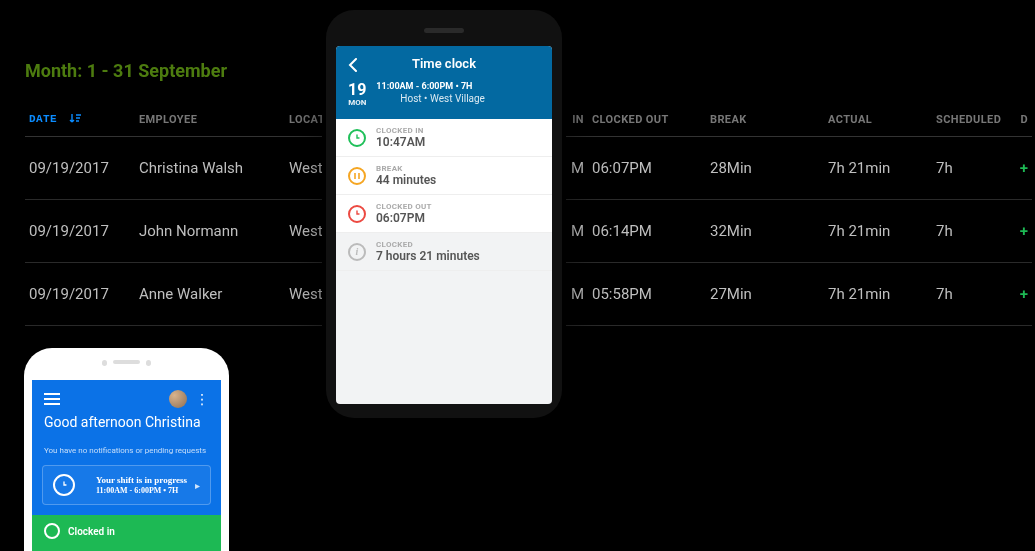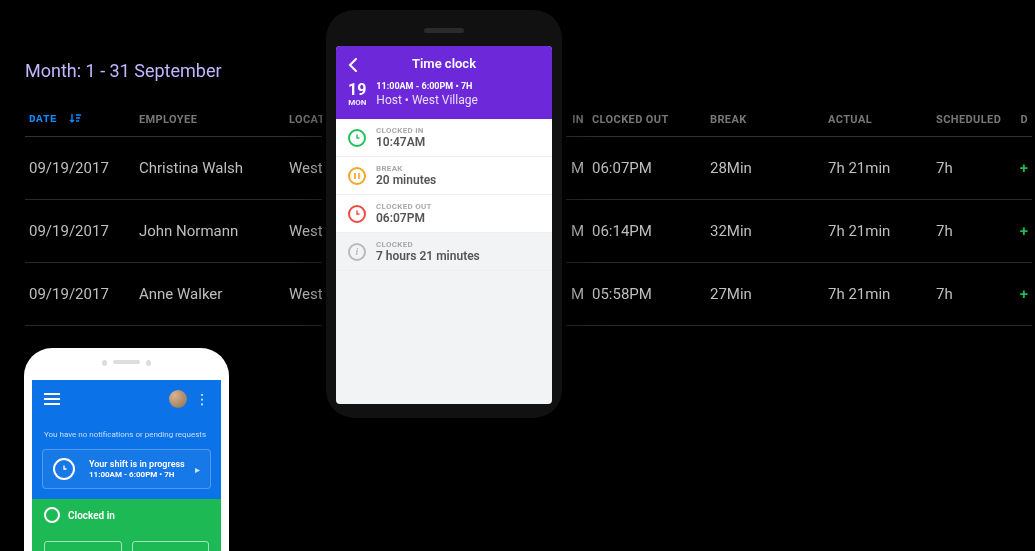--- a/index.html
+++ b/index.html
@@ -11,22 +11,22 @@
     color: #fff;
     overflow: hidden;
     position: relative;
   }
 
   
   .page {
     padding: 60px 25px 0 25px;
   }
   .month-label {
-    color: #c4b5fd;
-    font-weight: 400;
+    color: #4d7c0f;
+    font-weight: 700;
     font-size: 18px;
     margin-bottom: 22px;
   }
   table {
     width: 100%;
     border-collapse: collapse;
     table-layout: fixed;
   }
   col.c-date     { width: 110px; }
   col.c-emp      { width: 150px; }
@@ -86,21 +86,21 @@
   .phone-dark .screen {
     position: absolute;
     top: 36px; left: 10px; right: 10px; bottom: 14px;
     background: #f2f3f4;
     border-radius: 4px;
     overflow: hidden;
     font-size: 11px;
     color: #555;
   }
   .tc-header {
-    background: #6d28d9;
+    background: #0369a1;
     color: #fff;
     padding: 10px 12px 12px;
     position: relative;
   }
   .tc-back {
     position: absolute; left: 12px; top: 12px;
     font-size: 16px; line-height: 1;
   }
   .tc-title {
     text-align: center;
@@ -108,21 +108,21 @@
     font-size: 13px;
     margin-bottom: 10px;
   }
   .tc-sub {
     display: flex; gap: 10px; align-items: flex-start;
   }
   .tc-date { text-align: right; line-height: 1.1; }
   .tc-date-num { font-size: 16px; font-weight: 700; }
   .tc-date-day { font-size: 8px; font-weight: 700; opacity: .9; }
   .tc-shift-line { font-size: 9px; font-weight: 700; line-height: 1.3; }
-  .tc-loc-line  { font-size: 12px; opacity: .85; }
+  .tc-loc-line  { font-size: 10px; opacity: .85; margin-left: 24px; }
 
   .tc-list { background: #fff; }
   .tc-item {
     display: flex; gap: 10px; align-items: center;
     padding: 7px 12px;
     border-bottom: 1px solid #eee;
   }
   .tc-item.muted { background: #f2f3f4; }
   .tc-icon {
     width: 18px; height: 18px; border-radius: 50%;
@@ -171,23 +171,24 @@
   .avatar { width:18px;height:18px;border-radius:50%; background: radial-gradient(circle at 30% 30%, #d9b38c, #8c6e54);}
   .dots { font-size:14px; line-height:1; }
   .greeting { padding:0 12px 10px; }
   .greeting .g1 { font-size:14px; font-weight:400; }
   .greeting .g2 { font-size:8px; opacity:.75; margin-top:16px; }
   .shift-card {
     margin:0 10px;
     border:1px solid rgba(255,255,255,.25);
     border-radius:4px;
     padding:8px 10px;
-    display:flex; gap:14px; align-items:center;
+    display:flex; gap:21px; align-items:center;
     background: rgba(255,255,255,.05);
     position:relative;
+    font-family:Liberation Serif, serif;
   }
   .shift-card .ring {
     width:22px;height:22px;border:2px solid #fff;border-radius:50%;
     display:flex;align-items:center;justify-content:center;font-size:8px;
   }
   .shift-card .sc1 { font-size:9px; font-weight:600; }
   .shift-card .sc2 { font-size:8px; font-weight:700; margin-top:1px; }
   .shift-card .chev { position:absolute; right:10px; top:50%; transform:translateY(-50%); font-size:10px; opacity:.8;}
   .clocked-bar {
     background:#1db954;
@@ -324,21 +325,21 @@
           </div>
         </div>
         <div class="tc-item">
           <div class="tc-icon orange">
             <svg width="8" height="8" viewBox="0 0 8 8">
               <path d="M2 1v6M6 1v6" stroke="currentColor" stroke-width="1.6"></path>
             </svg>
           </div>
           <div class="tc-text">
             <div class="label">BREAK</div>
-            <div class="value">20 minutes</div>
+            <div class="value">44 minutes</div>
           </div>
         </div>
         <div class="tc-item">
           <div class="tc-icon red">
             <svg width="10" height="10" viewBox="0 0 10 10">
               <path d="M5 2v3h2" stroke="currentColor" stroke-width="1.4" fill="none" stroke-linecap="round"></path>
             </svg>
           </div>
           <div class="tc-text">
             <div class="label">CLOCKED OUT</div>
@@ -370,20 +371,21 @@
           <i></i>
           <i></i>
           <i></i>
         </div>
       <div class="top-right">
         <div class="avatar"></div>
         <div class="dots">⋮</div>
       </div>
     </div>
     <div class="greeting">
+      <div class="g1">Good afternoon Christina</div>
       <div class="g2">You have no notifications or pending requests</div>
     </div>
     <div class="shift-card">
       <div class="ring">
         <svg width="12" height="12" viewBox="0 0 12 12">
             <path d="M6 3v3h2" stroke="#fff" stroke-width="1.3" fill="none" stroke-linecap="round"></path>
           </svg>
       </div>
       <div>
         <div class="sc1">Your shift is in progress</div>

